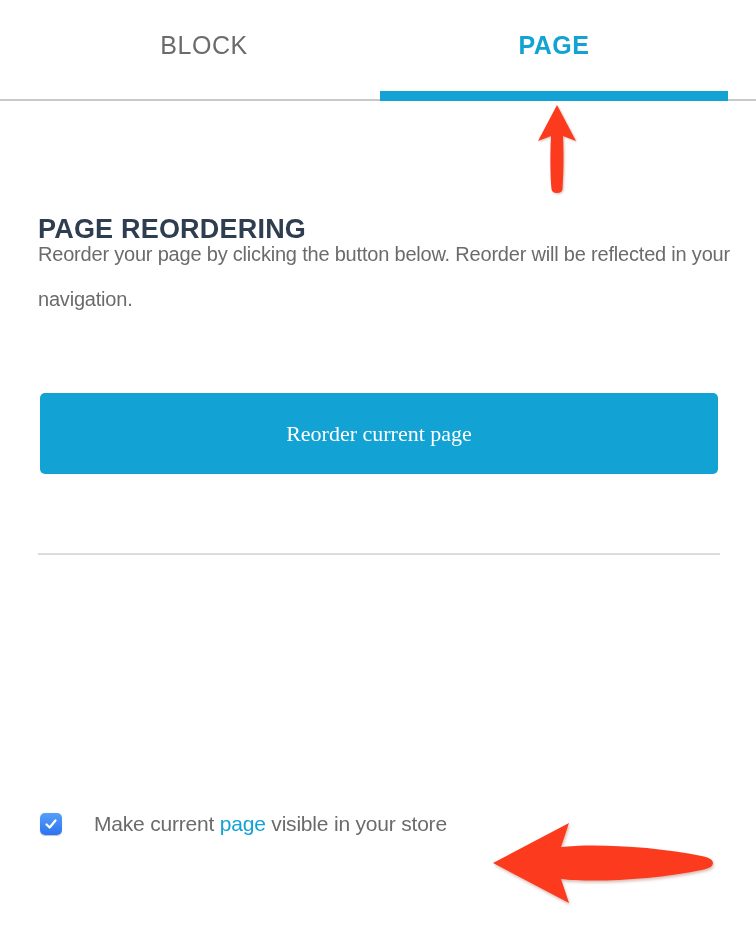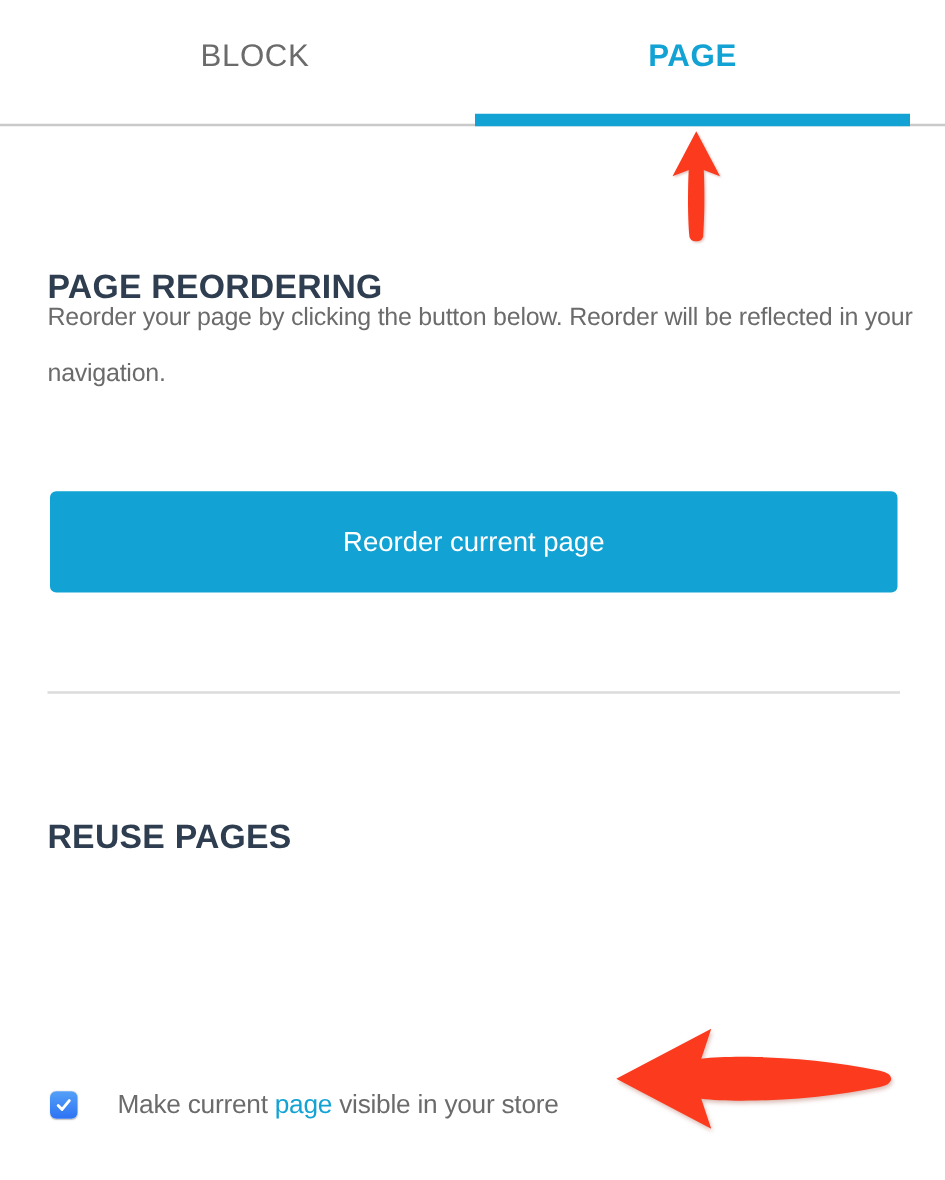--- a/index.html
+++ b/index.html
@@ -25,27 +25,27 @@
                    letter-spacing: 0.2px; color: var(--heading); margin-top: 40px; }
   .title-reorder { top: 174px; }
   .title-reuse   { top: 614px; }
   .body-copy { position: absolute; left: 38px; width: 700px; font-size: 20px; line-height: 45px;
                letter-spacing: -0.2px; color: var(--body); }
   .copy-reorder { top: 232px; }
   .copy-reuse   { top: 678px; }
 
   .primary-btn { position: absolute; left: 40px; top: 393px; width: 678px; height: 81px;
                  background: var(--accent); border: none; border-radius: 5px;
-                 color: #ffffff; font-size: 22px; font-family: Liberation Sans, sans-serif; cursor: pointer;
+                 color: #ffffff; font-size: 22px; font-family: Liberation Serif, serif; cursor: pointer;
                  display: flex; align-items: center; justify-content: center; }
 
   .divider { position: absolute; left: 38px; top: 553px; width: 682px; height: 2px; background: #dcdcdc; }
 
   
-  .checkbox-row { position: absolute; left: 40px; top: 872px; display: flex; align-items: center; }
+  .checkbox-row { position: absolute; left: 40px; top: 812px; display: flex; align-items: center; }
   .checkbox { width: 22px; height: 22px; border-radius: 5px;
               background: linear-gradient(180deg, #55a0f8 0%, #2d72f3 100%);
               box-shadow: 0 0.5px 1px rgba(0,0,0,0.25);
               display: flex; align-items: center; justify-content: center; cursor: pointer; flex: none; }
   .checkbox svg { display: block; }
   .checkbox-label { margin-left: 32px; font-size: 21px; letter-spacing: -0.2px; color: var(--body); }
   .page-link { color: var(--accent); cursor: pointer; }
 
   
   .arrow-up   { position: absolute; left: 536px; top: 103px; width: 42px; height: 92px;
@@ -68,21 +68,20 @@
   <svg class="arrow-up" viewBox="0 0 42 92">
     <path d="M21 2 L40 38 L27 33 C27 33 28.5 60 26.5 86 Q26 90 21 90 Q16 90 15.5 86 C13.5 60 15 33 15 33 L2 38 Z" fill="#fb3a1e"></path>
   </svg>
 
   <div class="section-title title-reorder">PAGE REORDERING</div>
   <div class="body-copy copy-reorder">Reorder your page by clicking the button below. Reorder will be reflected in your navigation.</div>
   <button class="primary-btn">Reorder current page</button>
 
   <div class="divider"></div>
 
-  <div class="section-title title-reuse">REUSE PAGES</div>
 
   <div class="checkbox-row">
     <div class="checkbox" id="visibility-checkbox">
       <svg id="checkbox-check" width="16" height="16" viewBox="0 0 18 18" style="display: block;">
         <polyline points="4,9.5 7.5,13 14,5" fill="none" stroke="#ffffff" stroke-width="2.6" stroke-linecap="round" stroke-linejoin="round"></polyline>
       </svg>
     </div>
     <div class="checkbox-label">
       <span>Make current </span><span class="page-link">page</span><span> visible in your store</span>
     </div>

